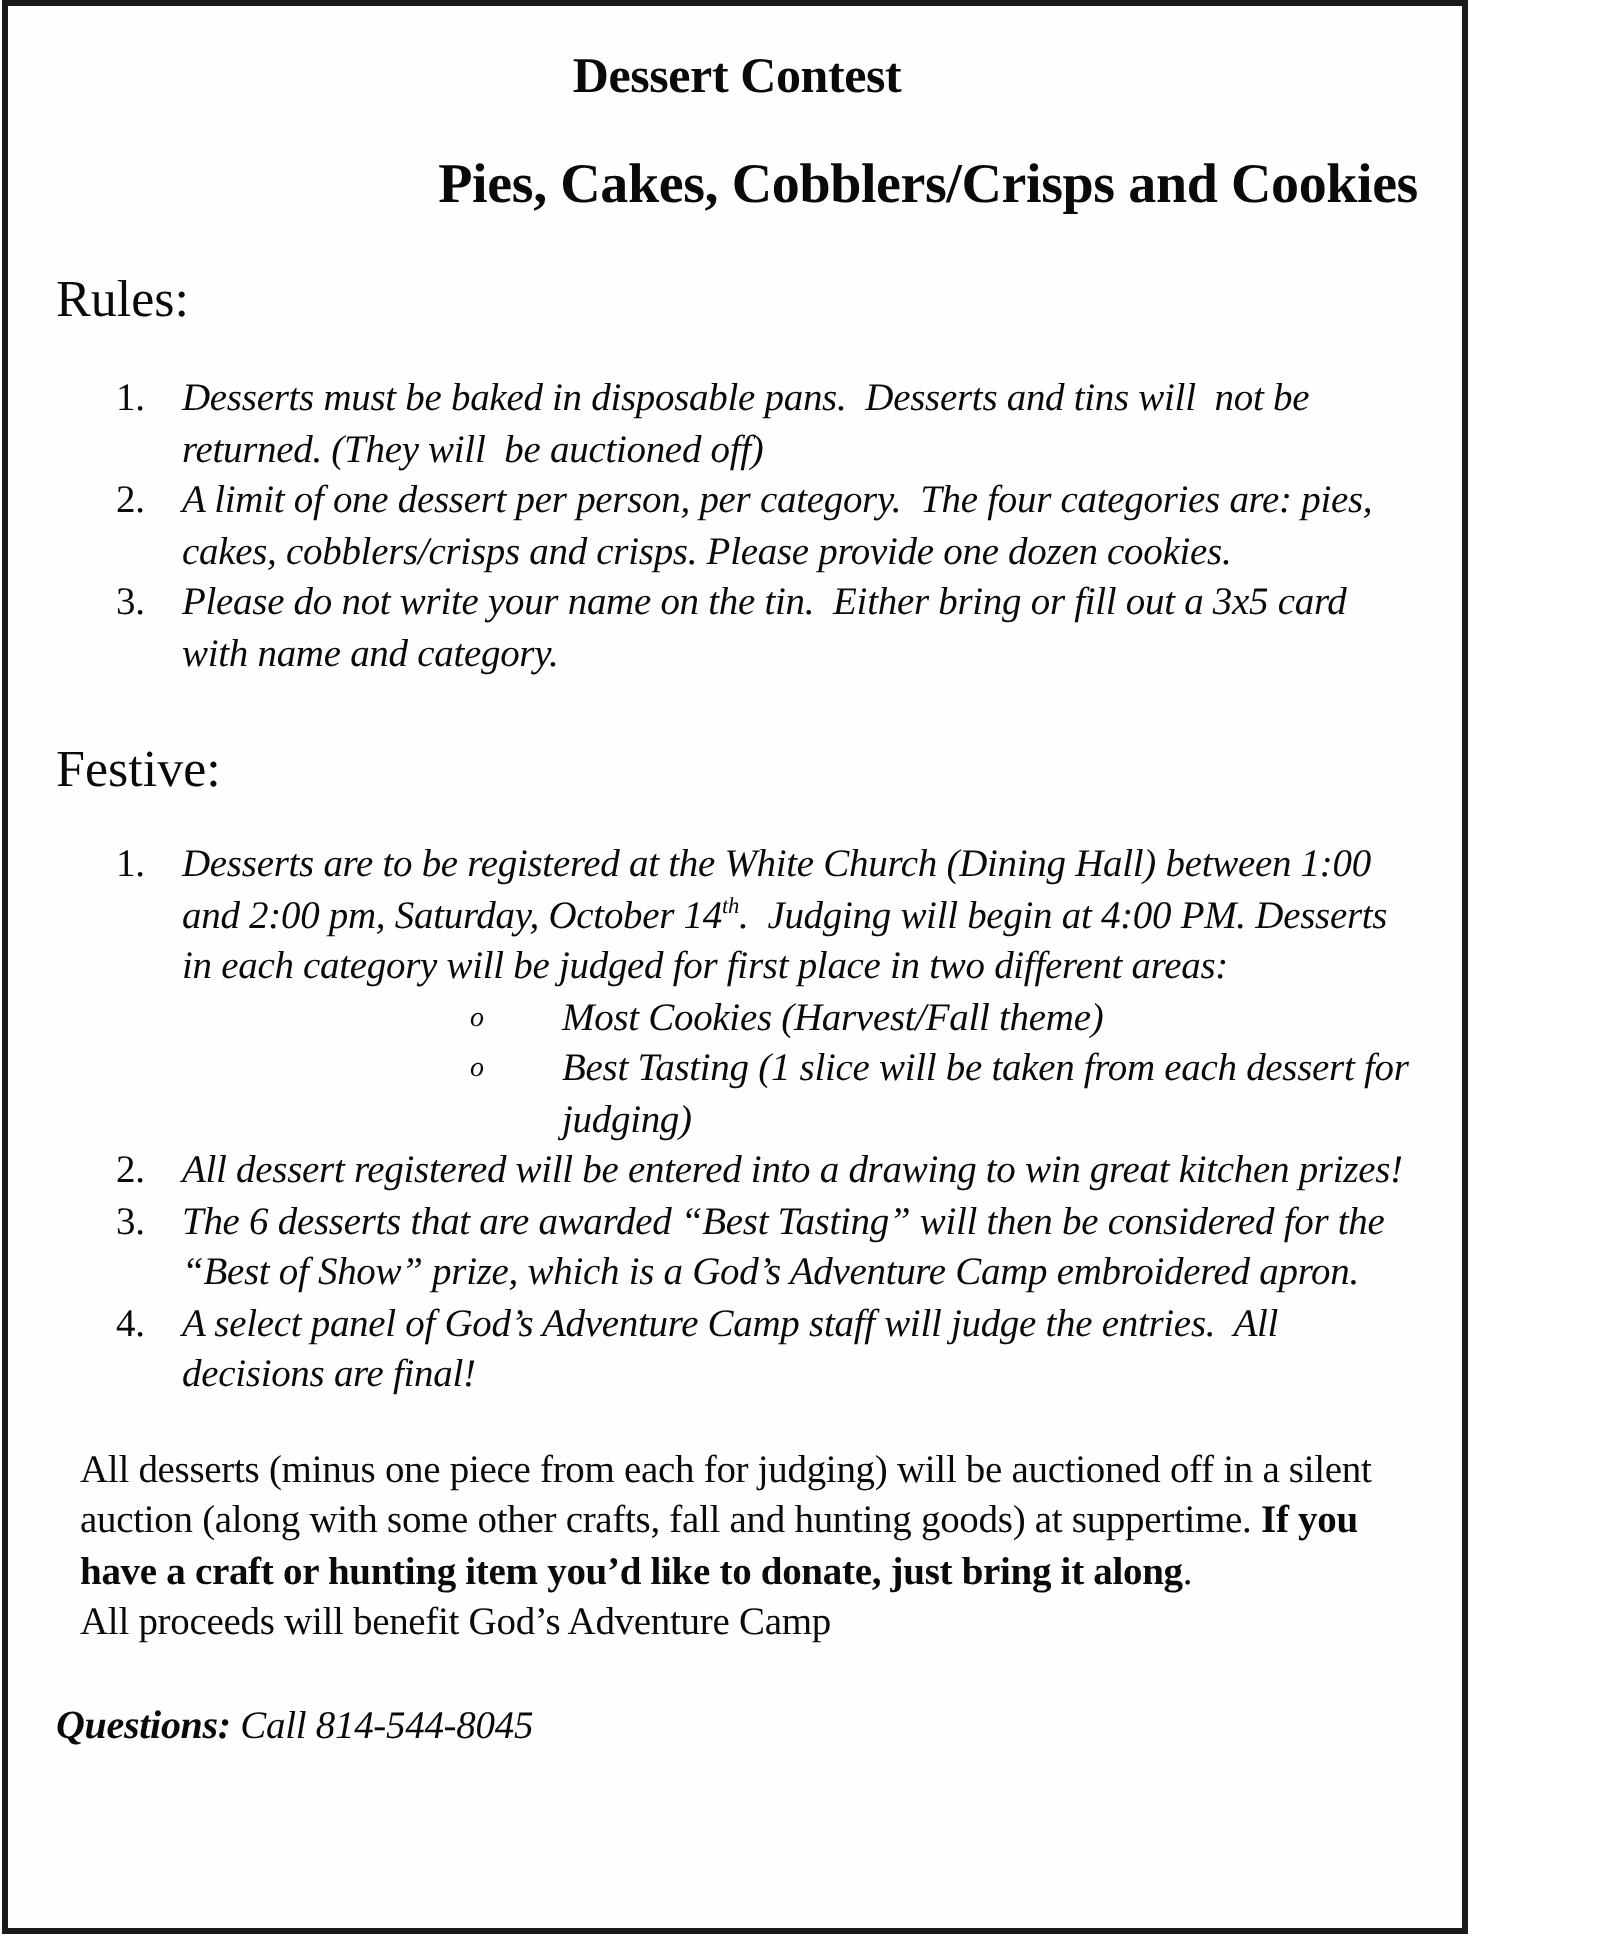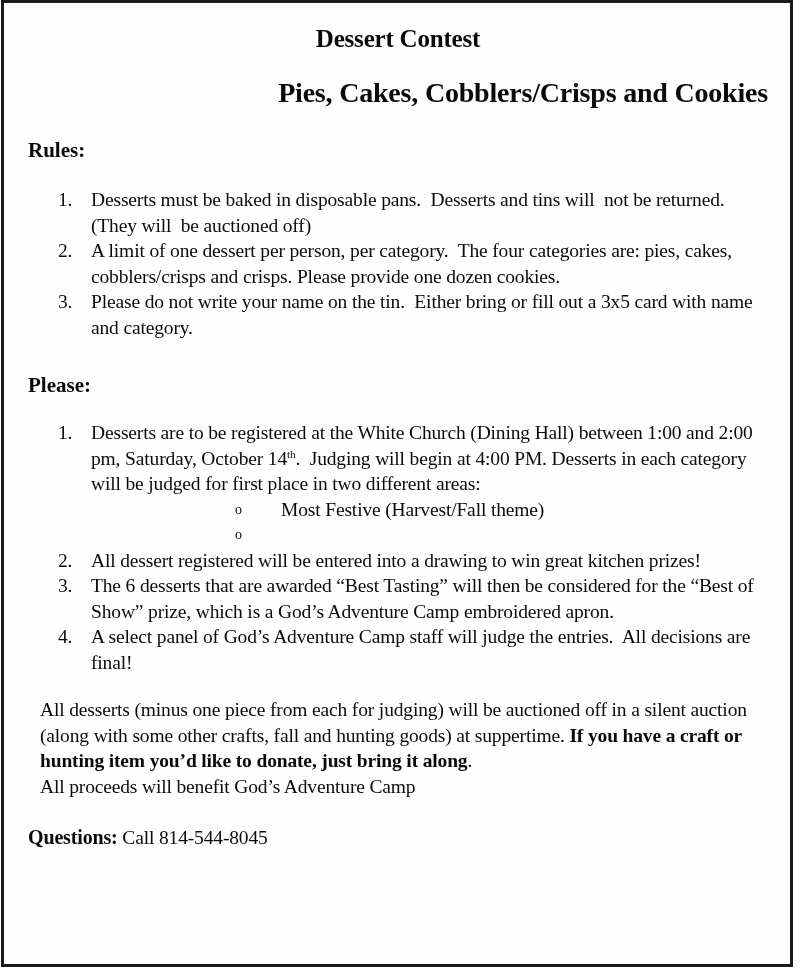--- a/index.html
+++ b/index.html
@@ -6,64 +6,64 @@
   html, body {
     width: 800px; height: 973px;
     background: #ffffff;
     font-family: "Liberation Serif", "DejaVu Serif", serif;
     color: #0a0a0a;
     overflow: hidden;
   }
   .page {
     position: absolute;
     top: 0; left: 1px;
-    width: 792px; height: 967px;
+    width: 733px; height: 967px;
     border: 3px solid #1a1a1a;
     background: #fefefe;
     padding: 14px 22px 0 24px;
   }
   .title {
     margin-top: 8px;
     text-align: center;
     font-weight: bold;
     font-size: 25px;
     letter-spacing: -0.2px;
   }
   .subtitle {
     margin-top: 24px;
     text-align: right;
     font-weight: bold;
     font-size: 28px;
     letter-spacing: -0.2px;
   }
   .section-heading {
     margin-top: 28px;
-    font-weight: bold;
-    font-size: 21px;
+    font-weight: normal;
+    font-size: 26px;
     line-height: 26px;
   }
   .mt-lg { margin-top: 32px; }
   .doc-text { font-size: 19.5px; line-height: 25.5px; letter-spacing: -0.15px; }
   .olist { margin-top: 24px; padding-left: 30px; }
   .olist.judging-list { margin-top: 22px; }
   .li { display: flex; }
   .num { flex: 0 0 33px; }
-  .li-body { flex: 1 1 auto; }
+  .li-body { flex: 1 1 auto; font-style: italic; }
   .li-text, .p-text { white-space: pre-wrap; }
   .sub-li { display: flex; padding-left: 142px; }
   .bullet-marker {
     flex: 0 0 48px;
     font-size: 14px;
     line-height: 25.5px;
     padding-left: 2px;
   }
   sup { font-size: 0.58em; line-height: 0; }
   .paragraph { margin-top: 22px; margin-left: 12px; }
   .bold { font-weight: bold; }
-  .questions { margin-top: 26px; }
+  .questions { margin-top: 26px; font-style: italic; }
 </style>
 </head>
 <body>
 
 <div class="page">
 
   <div class="title">Dessert Contest</div>
 
   <div class="subtitle">Pies, Cakes, Cobblers/Crisps and Cookies</div>
 
@@ -77,33 +77,34 @@
     <div class="li">
         <span class="num">2.</span>
         <div class="li-body"><span class="li-text">A limit of one dessert per person, per category.  The four categories are: pies, cakes, cobblers/crisps and crisps. Please provide one dozen cookies.</span></div>
       </div>
     <div class="li">
         <span class="num">3.</span>
         <div class="li-body"><span class="li-text">Please do not write your name on the tin.  Either bring or fill out a 3x5 card with name and category.</span></div>
       </div>
   </div>
 
-  <div class="section-heading mt-lg">Please:</div>
+  <div class="section-heading mt-lg">Festive:</div>
 
   <div class="olist judging-list doc-text">
     <div class="li">
         <span class="num">1.</span>
         <div class="li-body">
       <div><span class="li-text">Desserts are to be registered at the White Church (Dining Hall) between 1:00 and 2:00 pm, Saturday, October 14</span><sup>th</sup><span class="li-text">.  Judging will begin at 4:00 PM. Desserts in each category will be judged for first place in two different areas:</span></div>
       <div class="sub-li">
             <span class="bullet-marker">o</span>
-            <span class="li-text">Most Festive (Harvest/Fall theme)</span>
+            <span class="li-text">Most Cookies (Harvest/Fall theme)</span>
           </div>
       <div class="sub-li">
             <span class="bullet-marker">o</span>
+            <span class="li-text">Best Tasting (1 slice will be taken from each dessert for judging)</span>
           </div>
     </div>
       </div>
     <div class="li">
         <span class="num">2.</span>
         <div class="li-body"><span class="li-text">All dessert registered will be entered into a drawing to win great kitchen prizes!</span></div>
       </div>
     <div class="li">
         <span class="num">3.</span>
         <div class="li-body"><span class="li-text">The 6 desserts that are awarded “Best Tasting” will then be considered for the “Best of Show” prize, which is a God’s Adventure Camp embroidered apron.</span></div>

